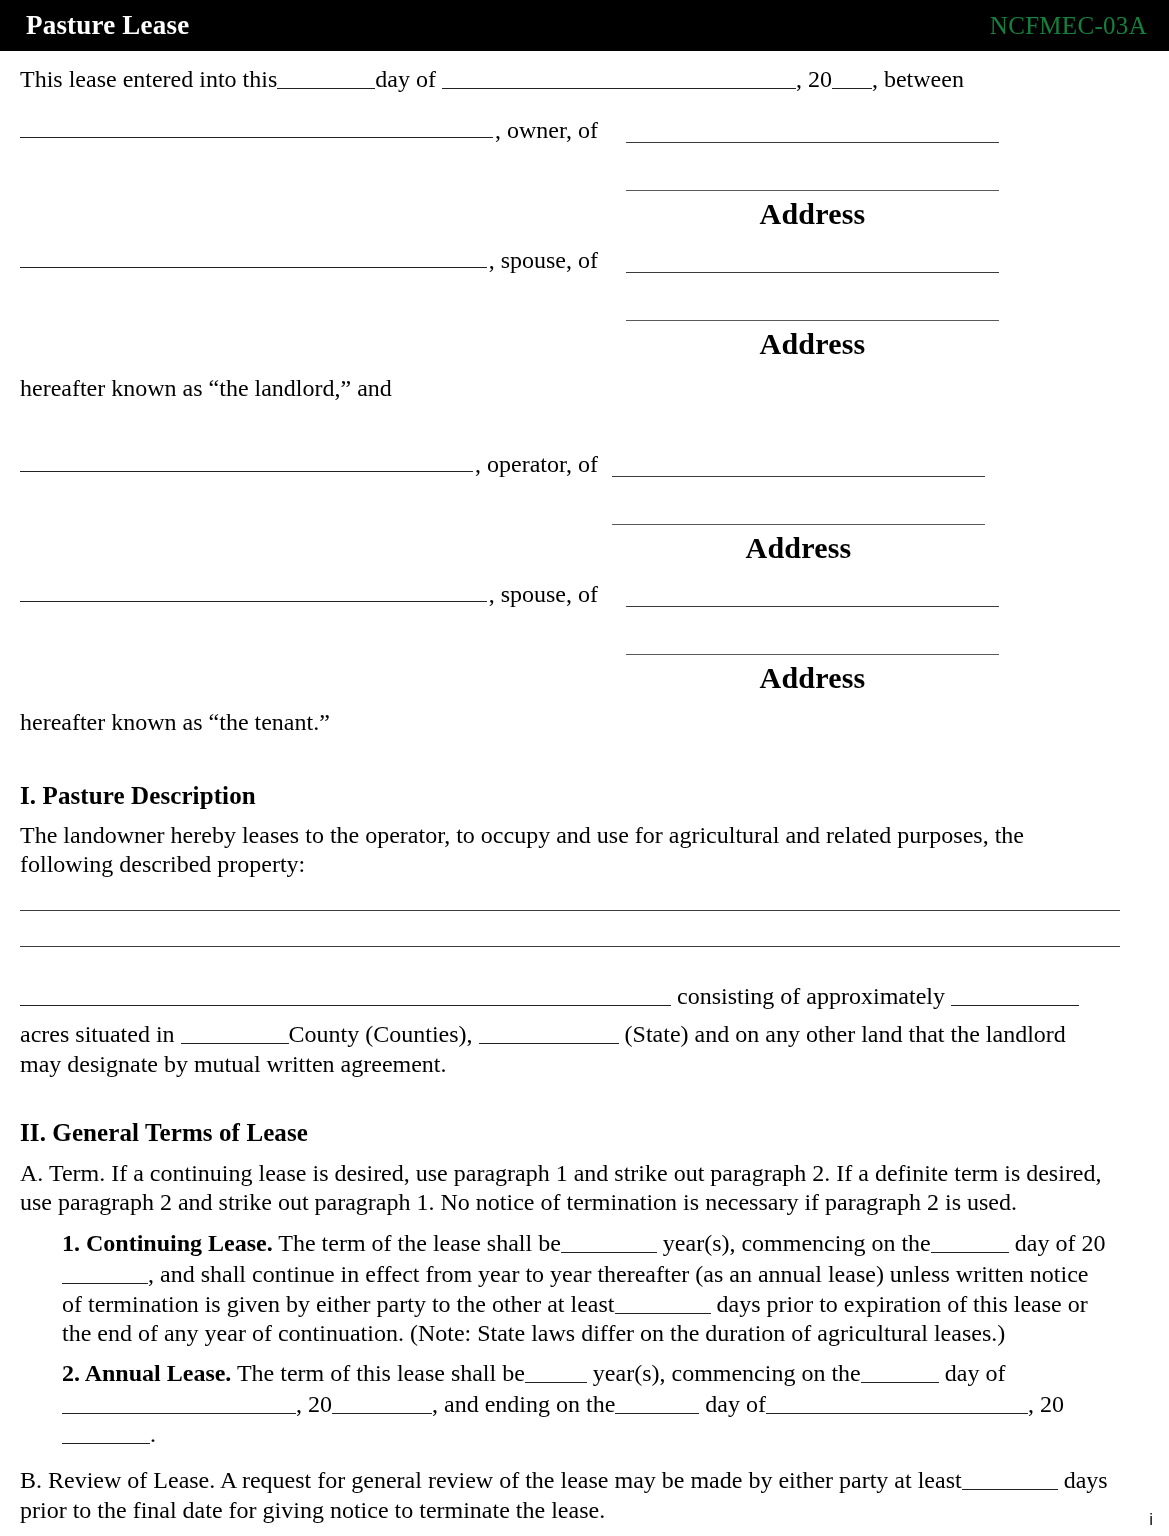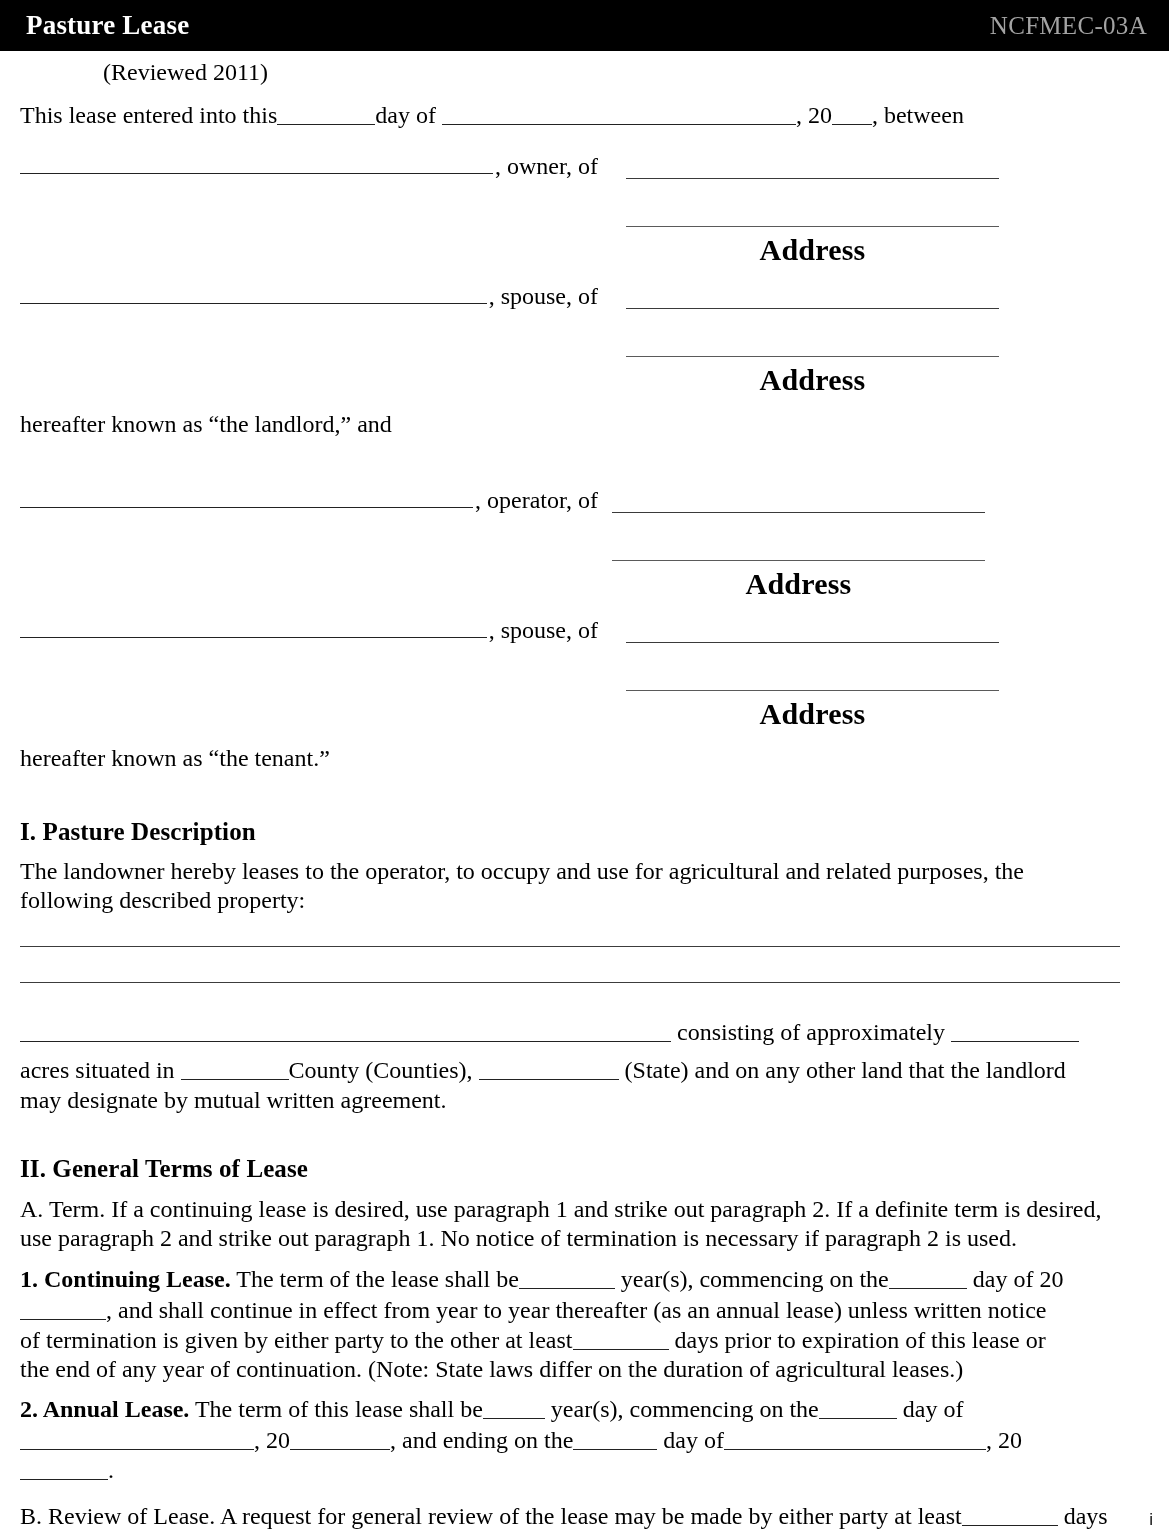--- a/index.html
+++ b/index.html
@@ -30,21 +30,21 @@
     padding: 0 22px 0 26px;
   }
   .header-title {
     color: #ffffff;
     font-size: 27px;
     font-weight: bold;
     letter-spacing: 0.2px;
     line-height: 1;
   }
   .header-code {
-    color: #a3a3a3;
+    color: #15803d;
     font-size: 25px;
     font-weight: normal;
     letter-spacing: 0.3px;
     line-height: 1;
   }
 
   
   .page {
     position: absolute;
     top: 51px;
@@ -142,20 +142,21 @@
 
   .body-para {
     font-size: 24px;
     line-height: 1.22;
     text-align: left;
   }
 
   .sub-para {
     font-size: 24px;
     line-height: 1.22;
+    margin-left: 42px;
     text-indent: 0;
   }
   .sub-para .lead {
     font-weight: bold;
   }
 
   .full-rule {
     border-bottom: 1.8px solid #3c3c3c;
     width: 1100px;
     height: 0;
@@ -173,21 +174,20 @@
 </head>
 <body>
 
 <div class="header-bar">
   <div class="header-title">Pasture Lease</div>
   <div class="header-code">NCFMEC-03A</div>
 </div>
 
 <div class="page">
 
-  <div class="reviewed">(Reviewed 2011)</div>
 
 
   <div class="lease-entered">
     <span>This lease entered into this</span><span class="blank" style="width:98px"></span><span>day of</span>
     <span class="blank" style="width:354px"></span><span>, 20</span><span class="blank" style="width:40px"></span><span>, between</span>
   </div>
 
   <div class="party-row" style="margin-top:17px">
     <div class="party-name">
       <span class="namerule"></span>

